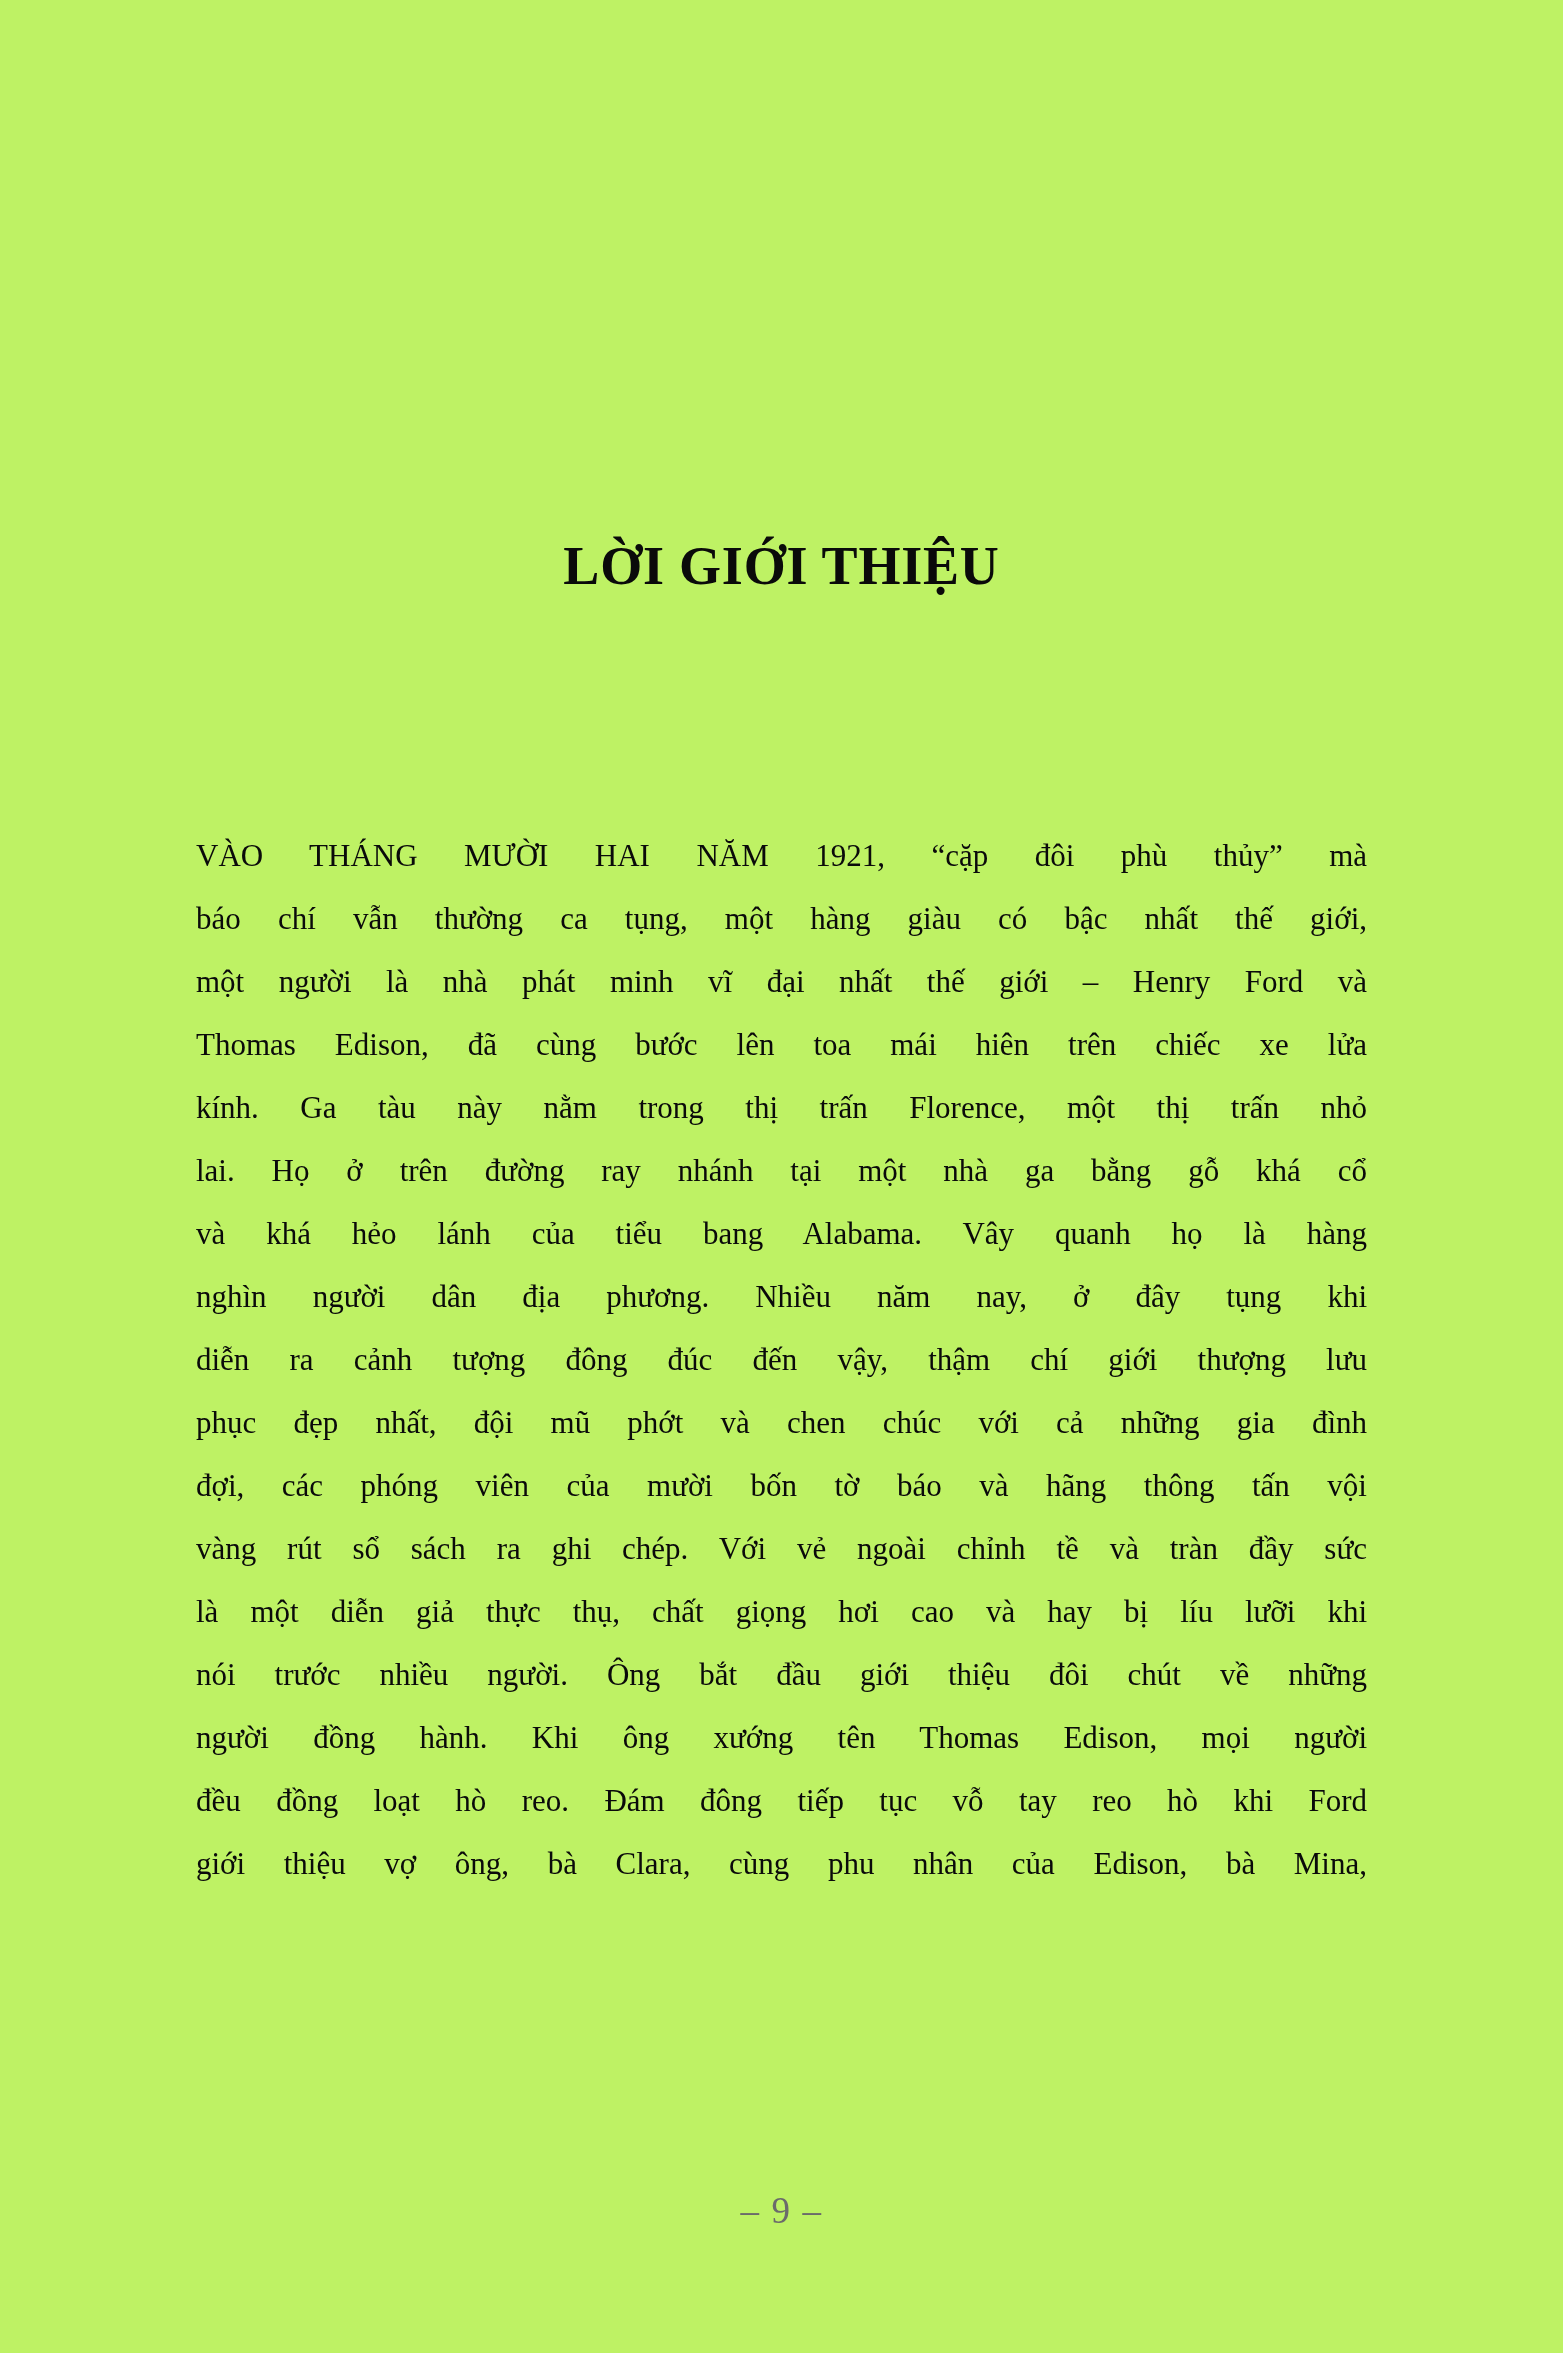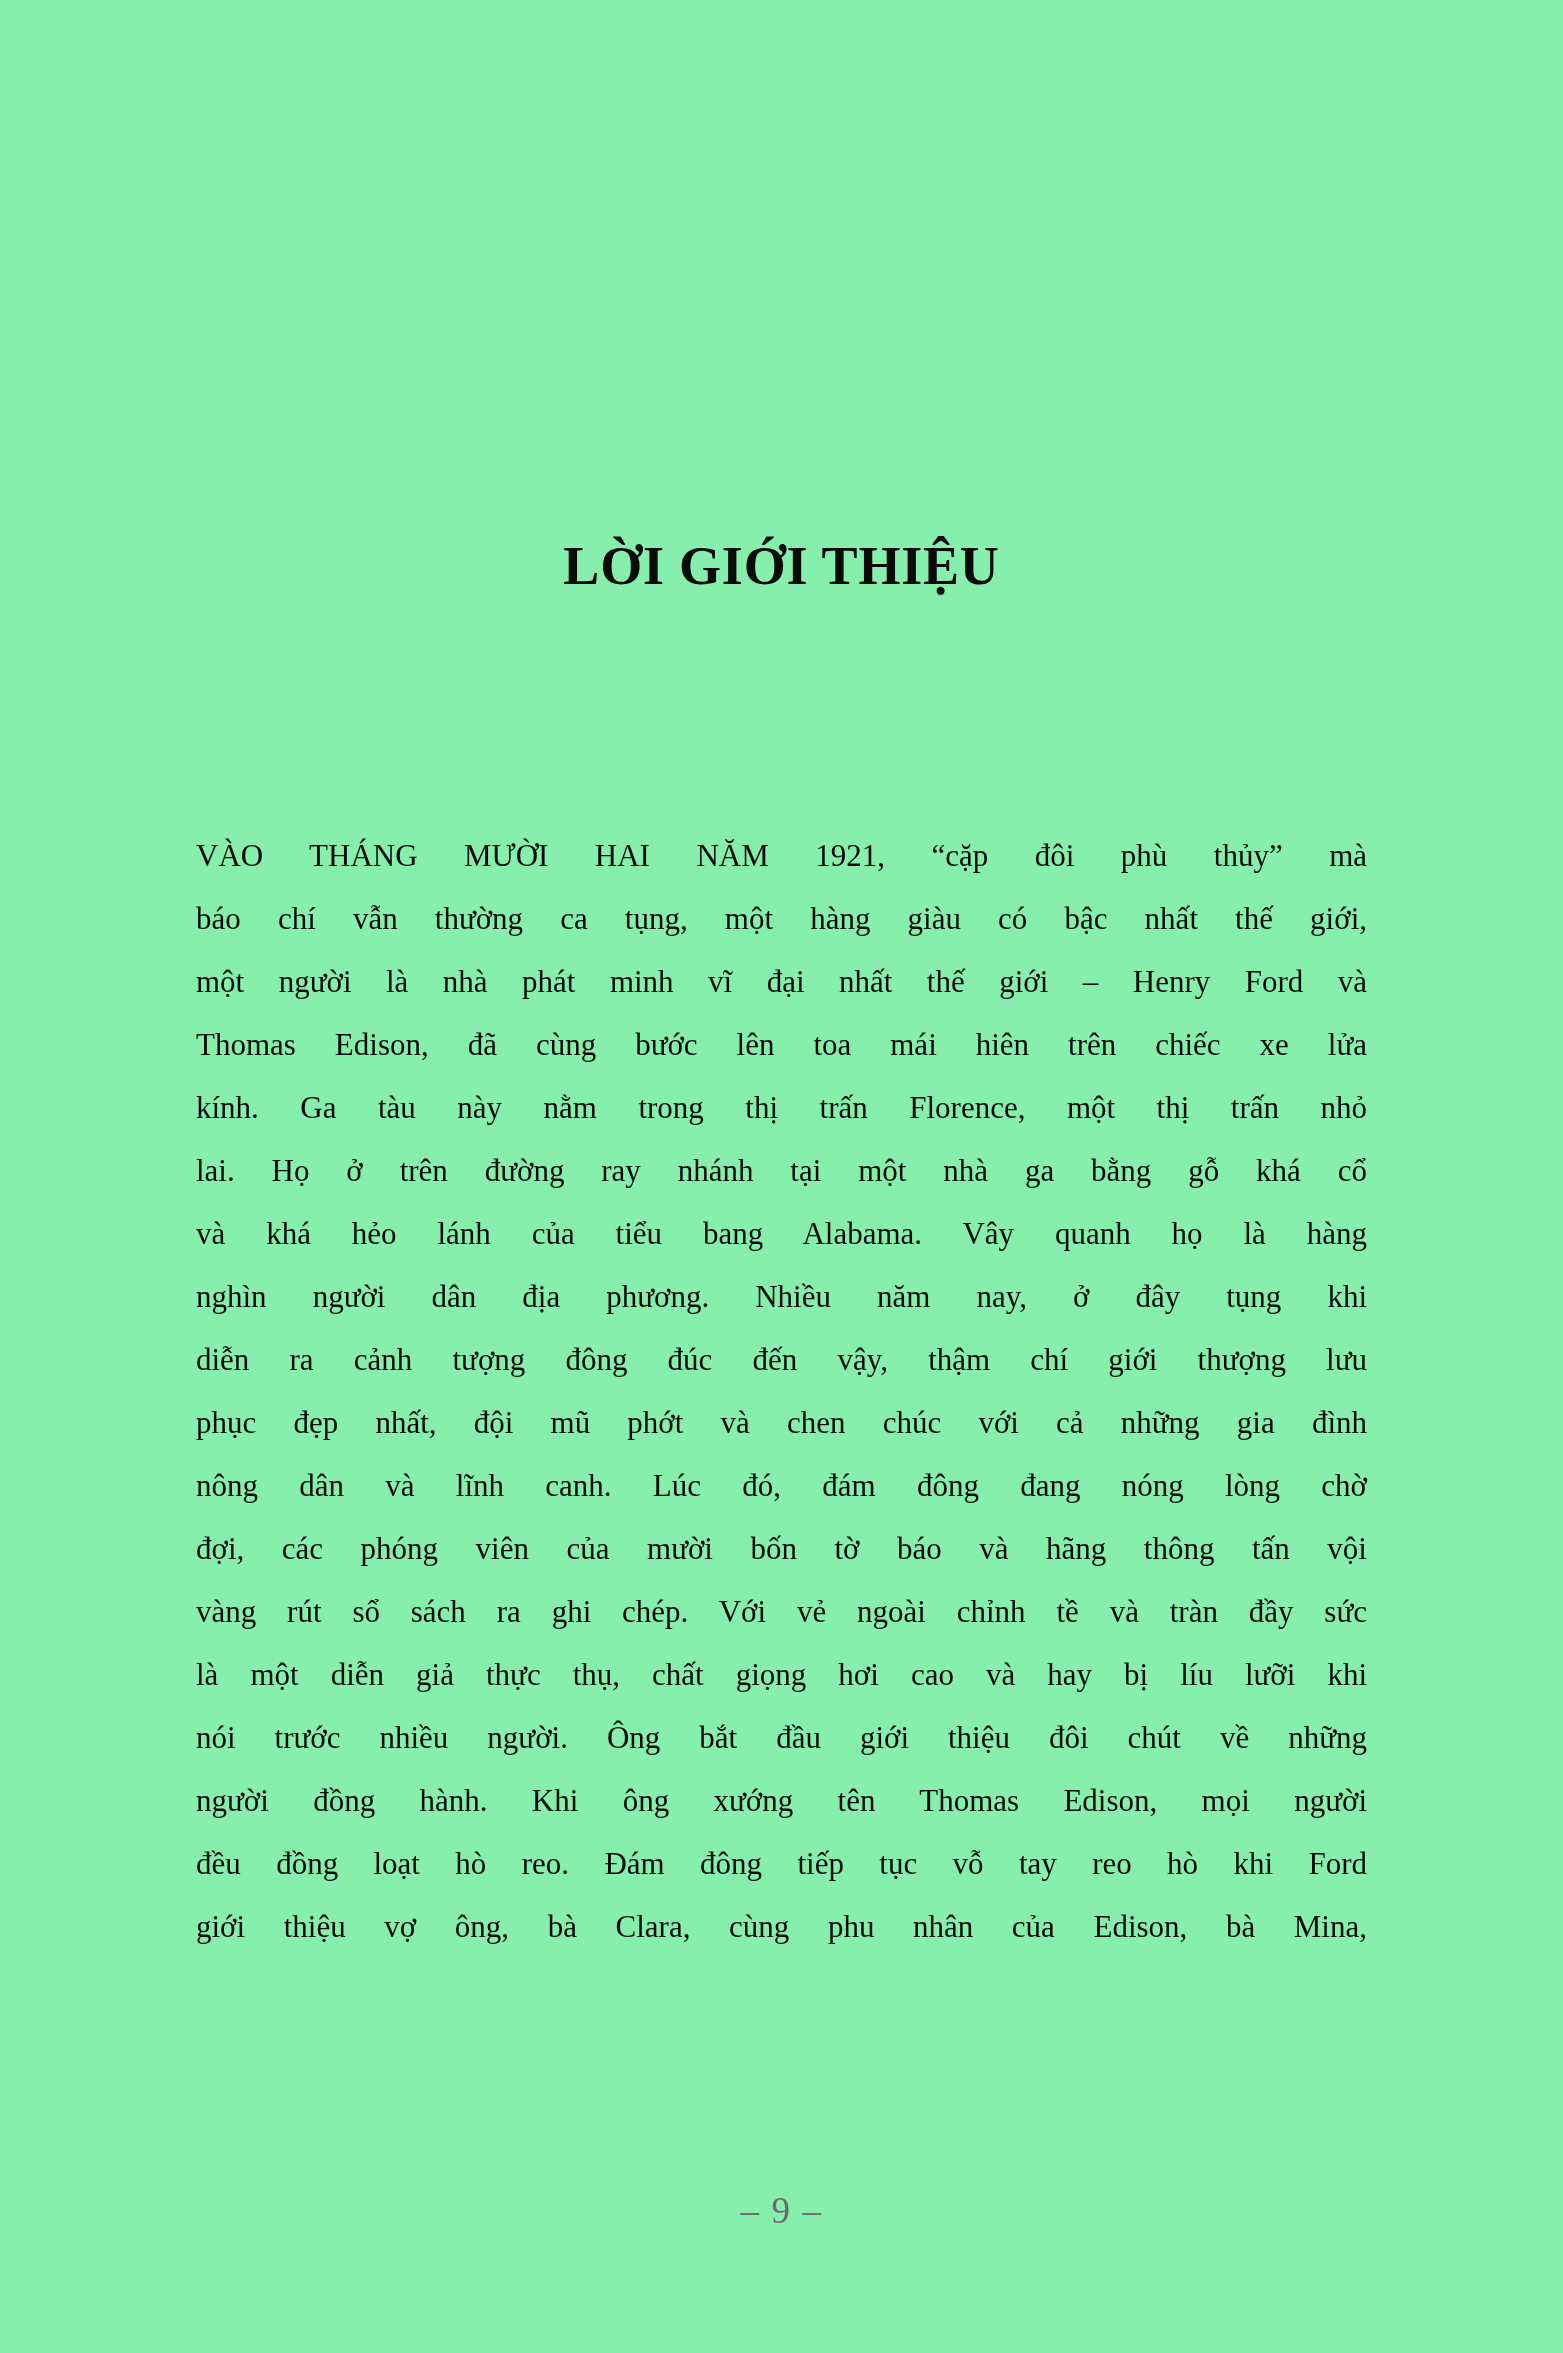--- a/index.html
+++ b/index.html
@@ -5,21 +5,21 @@
   * { margin: 0; padding: 0; box-sizing: border-box; }
 
   html, body {
     background: #ffffff;
   }
 
   .page {
     position: relative;
     width: 1563px;
     height: 2354px;
-    background: #86efac;
+    background: #bef264;
     color: #000000;
     font-family: "Liberation Serif", "DejaVu Serif", serif;
     overflow: hidden;
     text-decoration: underline;
   }
 
   .chapter-title {
     position: absolute;
     top: 535px;
     left: 0;
@@ -74,21 +74,20 @@
       <div class="line">VÀO THÁNG MƯỜI HAI NĂM 1921, “cặp đôi phù thủy” mà</div>
       <div class="line">báo chí vẫn thường ca tụng, một hàng giàu có bậc nhất thế giới,</div>
       <div class="line">một người là nhà phát minh vĩ đại nhất thế giới – Henry Ford và</div>
       <div class="line">Thomas Edison, đã cùng bước lên toa mái hiên trên chiếc xe lửa</div>
       <div class="line">kính. Ga tàu này nằm trong thị trấn Florence, một thị trấn nhỏ</div>
       <div class="line">lai. Họ ở trên đường ray nhánh tại một nhà ga bằng gỗ khá cổ</div>
       <div class="line">và khá hẻo lánh của tiểu bang Alabama. Vây quanh họ là hàng</div>
       <div class="line">nghìn người dân địa phương. Nhiều năm nay, ở đây tụng khi</div>
       <div class="line">diễn ra cảnh tượng đông đúc đến vậy, thậm chí giới thượng lưu</div>
       <div class="line">phục đẹp nhất, đội mũ phớt và chen chúc với cả những gia đình</div>
-      <div class="line">nông dân và lĩnh canh. Lúc đó, đám đông đang nóng lòng chờ</div>
       <div class="line">đợi, các phóng viên của mười bốn tờ báo và hãng thông tấn vội</div>
       <div class="line">vàng rút sổ sách ra ghi chép. Với vẻ ngoài chỉnh tề và tràn đầy sức</div>
       <div class="line">là một diễn giả thực thụ, chất giọng hơi cao và hay bị líu lưỡi khi</div>
       <div class="line">nói trước nhiều người. Ông bắt đầu giới thiệu đôi chút về những</div>
       <div class="line">người đồng hành. Khi ông xướng tên Thomas Edison, mọi người</div>
       <div class="line">đều đồng loạt hò reo. Đám đông tiếp tục vỗ tay reo hò khi Ford</div>
       <div class="line">giới thiệu vợ ông, bà Clara, cùng phu nhân của Edison, bà Mina,</div>
     </div>
 
   <div class="page-number">– 9 –</div>

